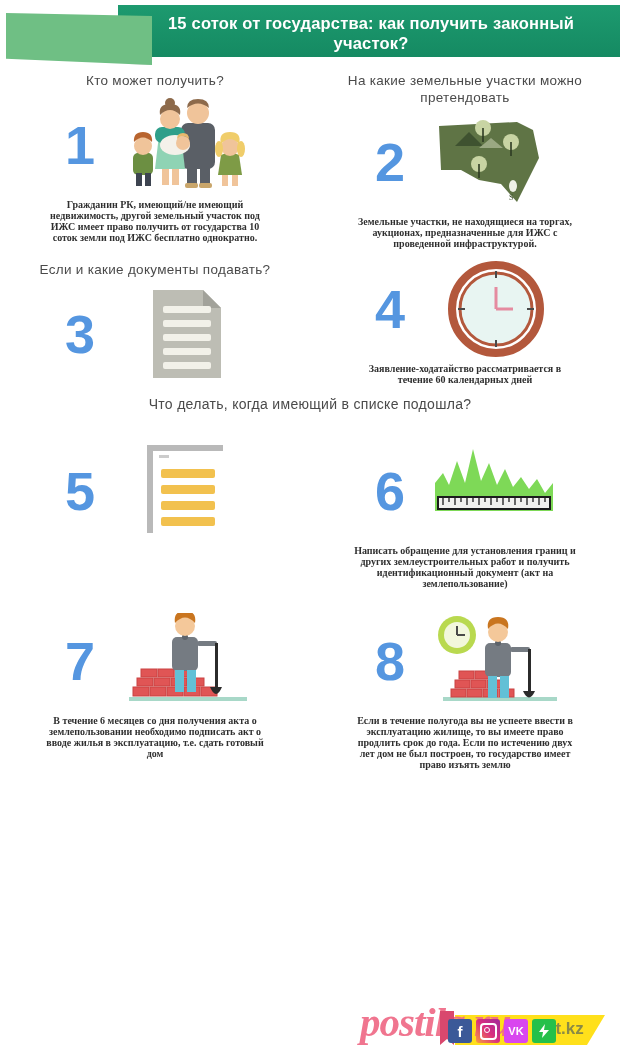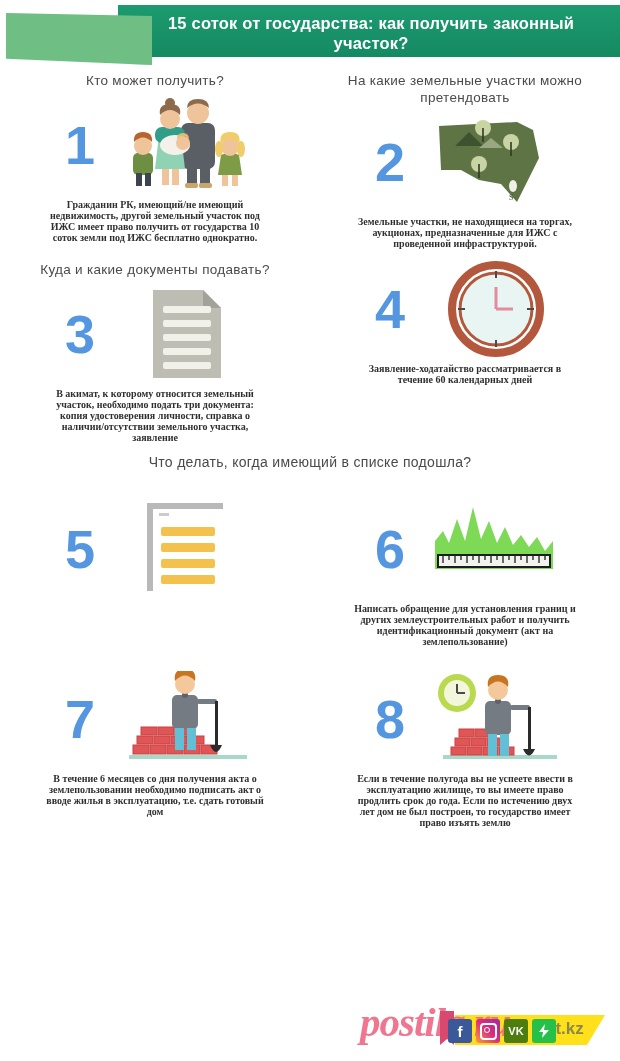--- a/index.html
+++ b/index.html
@@ -70,21 +70,21 @@
     position:absolute;left:546px;top:32px;font-size:17px;font-weight:700;
     color:#8a8a46;font-family:"Liberation Sans",sans-serif;
   }
   .soc{position:absolute;top:32px;width:24px;height:24px;border-radius:3px;}
   .soc span{
     display:flex;width:100%;height:100%;align-items:center;justify-content:center;
     color:#fff;font-size:15px;font-weight:700;font-family:"Liberation Sans",sans-serif;
   }
   .soc-fb{left:448px;background:#3b5998;}
   .soc-ig{left:476px;background:linear-gradient(45deg,#f9a03c,#d92e7f,#a02a9c);}
-  .soc-vk{left:504px;background:#4d7c0f;}
+  .soc-vk{left:504px;background:#d946ef;}
   .soc-ok{left:532px;background:#25c04a;}
   .ig-sq{width:13px;height:13px;border:2px solid #fff;border-radius:4px;position:relative;}
   .ig-sq::after{content:"";position:absolute;left:2.5px;top:2.5px;width:4px;height:4px;border:1.5px solid #fff;border-radius:50%;}
   .ribbon-strip{position:absolute;left:440px;top:24px;width:14px;height:34px;background:#d9486e;
     clip-path:polygon(0 0,100% 0,100% 100%,50% 82%,0 100%);}
 </style>
 </head>
 <body>
 
 <div class="banner">
@@ -167,38 +167,37 @@
           </svg>
         </div>
       </div>
       <div class="caption">Земельные участки, не находящиеся на торгах, аукционах, предназначенные для ИЖС с проведенной инфраструктурой.</div>
     </div>
   </div>
 
   <div class="row" style="margin-top:12px;">
 
     <div class="cell">
-      <div class="q-title">Куда и какие документы подавать?</div>
+      <div class="q-title">Если и какие документы подавать?</div>
       <div class="body-row">
         <div class="num">3</div>
         <div class="art">
           <svg viewBox="0 0 150 96" width="150" height="96">
             <path d="M42 4 L92 4 L110 22 L110 92 L42 92 Z" fill="#bdbdb4"></path>
             <path d="M92 4 L110 22 L92 22 Z" fill="#a2a29a"></path>
             <g fill="#f2f1e9">
               <rect x="52" y="20" width="48" height="7" rx="2"></rect>
               <rect x="52" y="34" width="48" height="7" rx="2"></rect>
               <rect x="52" y="48" width="48" height="7" rx="2"></rect>
               <rect x="52" y="62" width="48" height="7" rx="2"></rect>
               <rect x="52" y="76" width="48" height="7" rx="2"></rect>
             </g>
           </svg>
         </div>
       </div>
-      <div class="caption">В акимат, к которому относится земельный участок, необходимо подать три документа: копия удостоверения личности, справка о наличии/отсутствии земельного участка, заявление</div>
     </div>
 
     <div class="cell">
       <div class="body-row">
         <div class="num">4</div>
         <div class="art">
           <svg viewBox="0 0 150 96" width="150" height="96">
             <circle cx="75" cy="48" r="44" fill="none" stroke="#b3583c" stroke-width="8"></circle>
             <circle cx="75" cy="48" r="36" fill="#e8f5f2" stroke="#b3583c" stroke-width="3"></circle>
             <g stroke="#4a4a4a" stroke-width="2">

